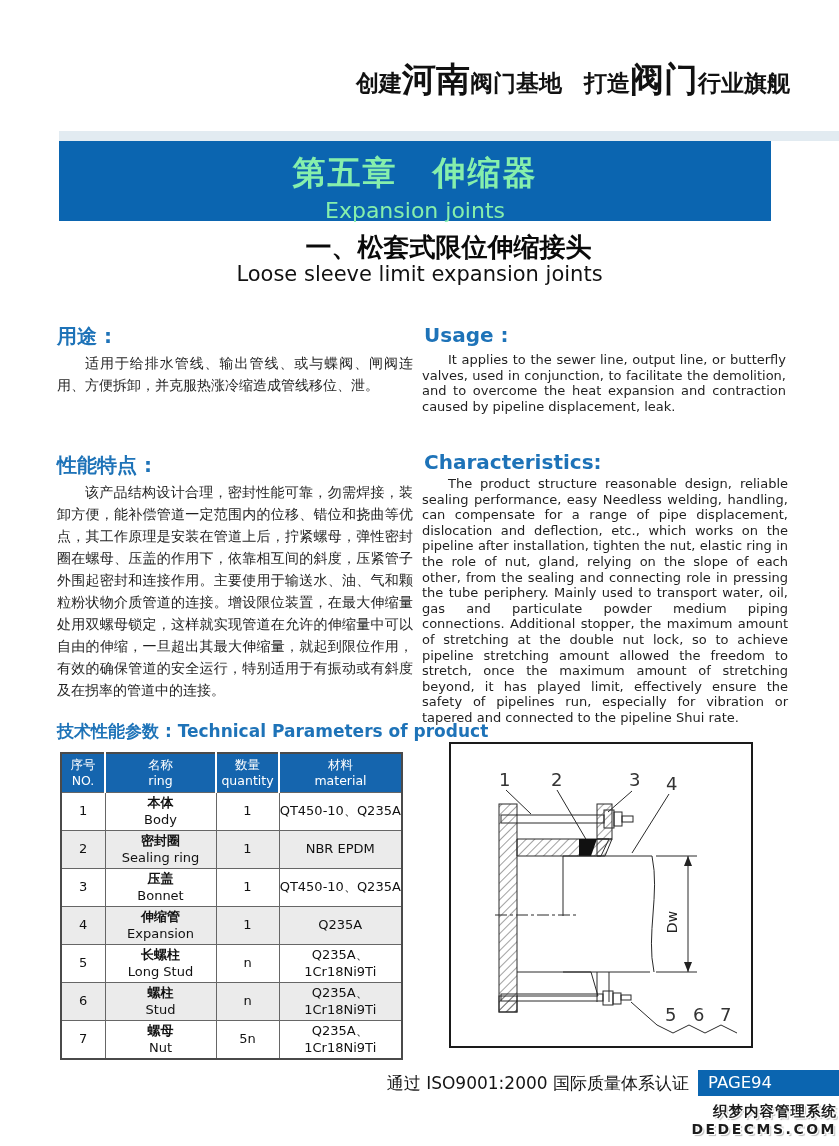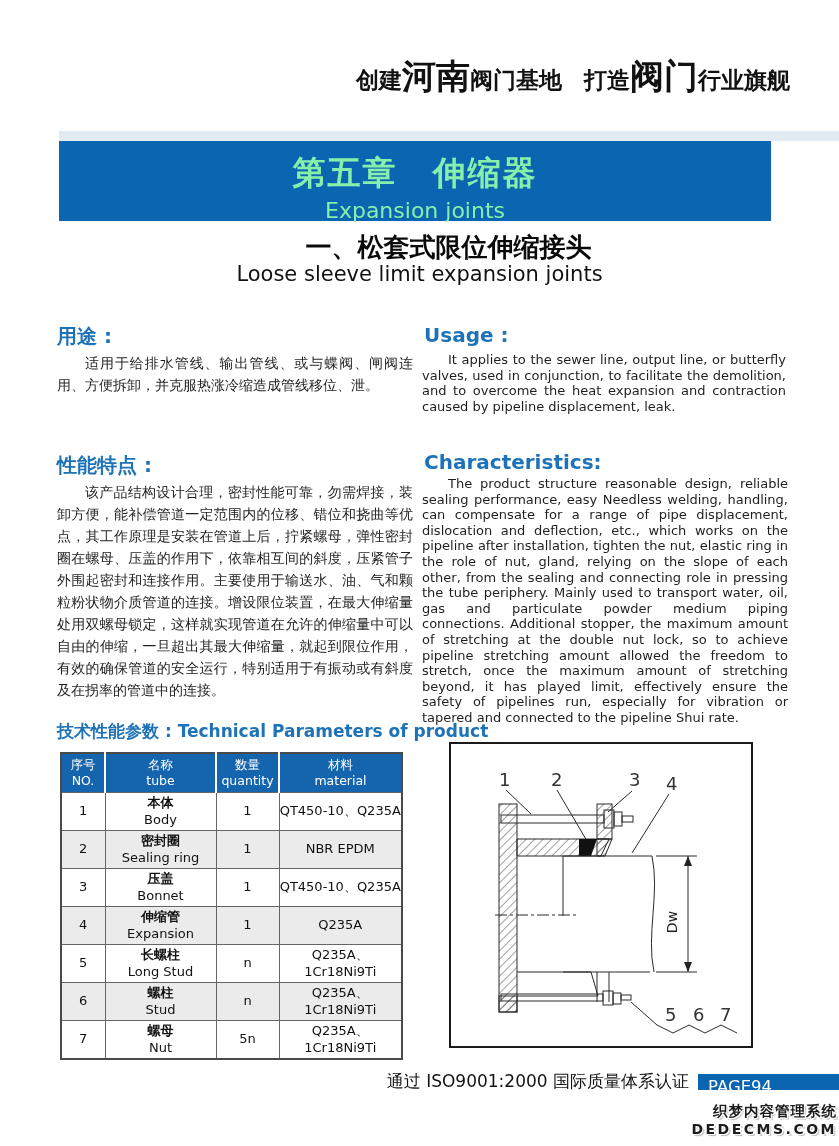--- a/index.html
+++ b/index.html
@@ -4,21 +4,21 @@
 <style>
   html,body{margin:0;padding:0;}
   body{width:839px;height:1146px;background:#ffffff;position:relative;overflow:hidden;
        font-family:"DejaVu Sans","Liberation Sans",sans-serif;-webkit-font-smoothing:antialiased;}
   .abs{position:absolute;}
 
   
   .slogan{position:absolute;top:62px;right:49px;text-align:right;color:#111;}
   .slogan-zh{white-space:nowrap;font-weight:700;line-height:1;}
   .zh-sm{font-size:23px;}
-  .zh-lg{font-size:34px;font-family:Liberation Mono, monospace;}
+  .zh-lg{font-size:34px;}
   .gap-l{margin-left:22px;}
   .slogan-en{font-size:17px;font-weight:600;white-space:pre;margin-top:3px;letter-spacing:0px;}
 
   
   .top-strip{position:absolute;left:59px;right:0;top:131px;height:10px;background:#e2ebf1;}
   .banner{position:absolute;left:59px;top:141px;width:712px;height:80px;background:#0b65b0;
           color:#86efac;text-align:center;}
   .banner-zh{font-size:33px;font-weight:700;margin-top:10px;letter-spacing:2px;}
   .banner-en{font-size:22px;margin-top:2px;}
 
@@ -59,21 +59,21 @@
   
   .drawing{position:absolute;left:449px;top:742px;width:300px;height:302px;background:#fff;
            border:2px solid #1a1a1a;}
   .drawing svg{display:block;}
   .dwg-num{font-size:18px;fill:#333;font-family:"DejaVu Sans",sans-serif;}
   .dwg-dim{font-size:14px;fill:#222;font-family:"DejaVu Sans",sans-serif;}
 
   
   .footer{position:absolute;top:1070px;right:0;display:flex;align-items:center;}
   .cert{font-size:17px;color:#141414;margin-right:9px;}
-  .page-badge{width:141px;height:16px;background:#0b65b0;color:#fff;font-size:16.5px;
+  .page-badge{width:141px;height:26px;background:#0b65b0;color:#fff;font-size:16.5px;
               line-height:26px;padding-left:10px;box-sizing:border-box;}
 
   .watermark{position:absolute;right:2px;top:1102px;text-align:right;color:#1c1c1c;font-weight:700;
              text-shadow:1px 1px 0 #fff,-1px -1px 0 #fff,1px -1px 0 #fff,-1px 1px 0 #fff,2px 2px 1px #bbb;}
   .wm1{font-size:14.5px;letter-spacing:1px;}
   .wm2{font-size:14px;letter-spacing:2.5px;}
 </style>
 </head>
 <body>
 
@@ -110,21 +110,21 @@
       <col class="c-mat">
     </colgroup>
   <thead>
     <tr>
       <th>
           <div>序号</div>
           <div>NO.</div>
         </th>
       <th>
           <div>名称</div>
-          <div>tube</div>
+          <div>ring</div>
         </th>
       <th>
           <div>数量</div>
           <div>quantity</div>
         </th>
       <th>
           <div>材料</div>
           <div>material</div>
         </th>
     </tr>

